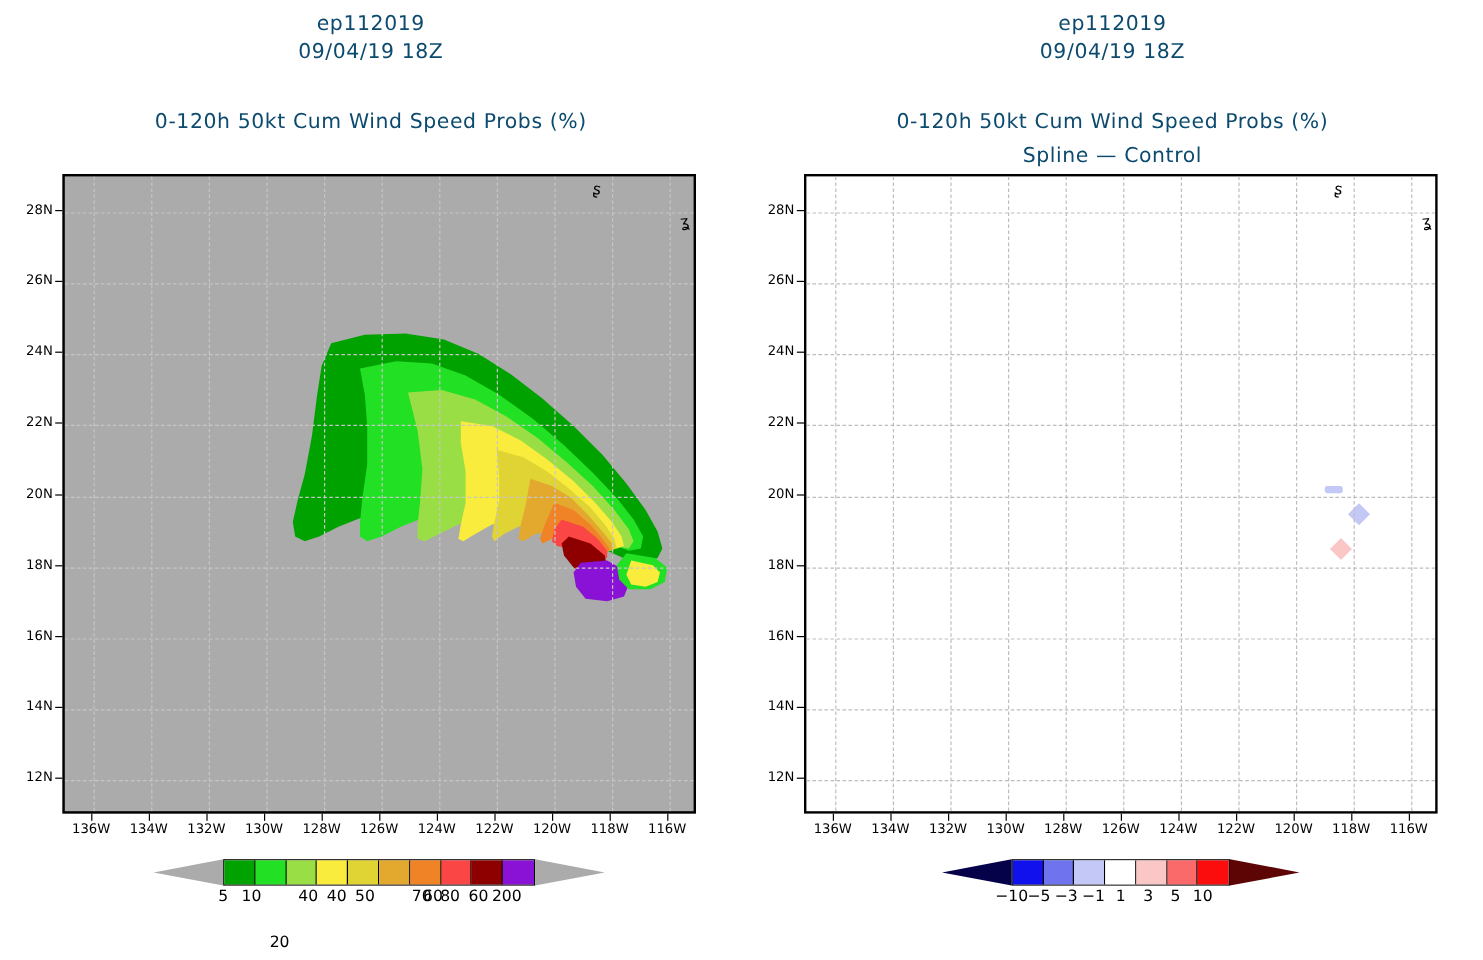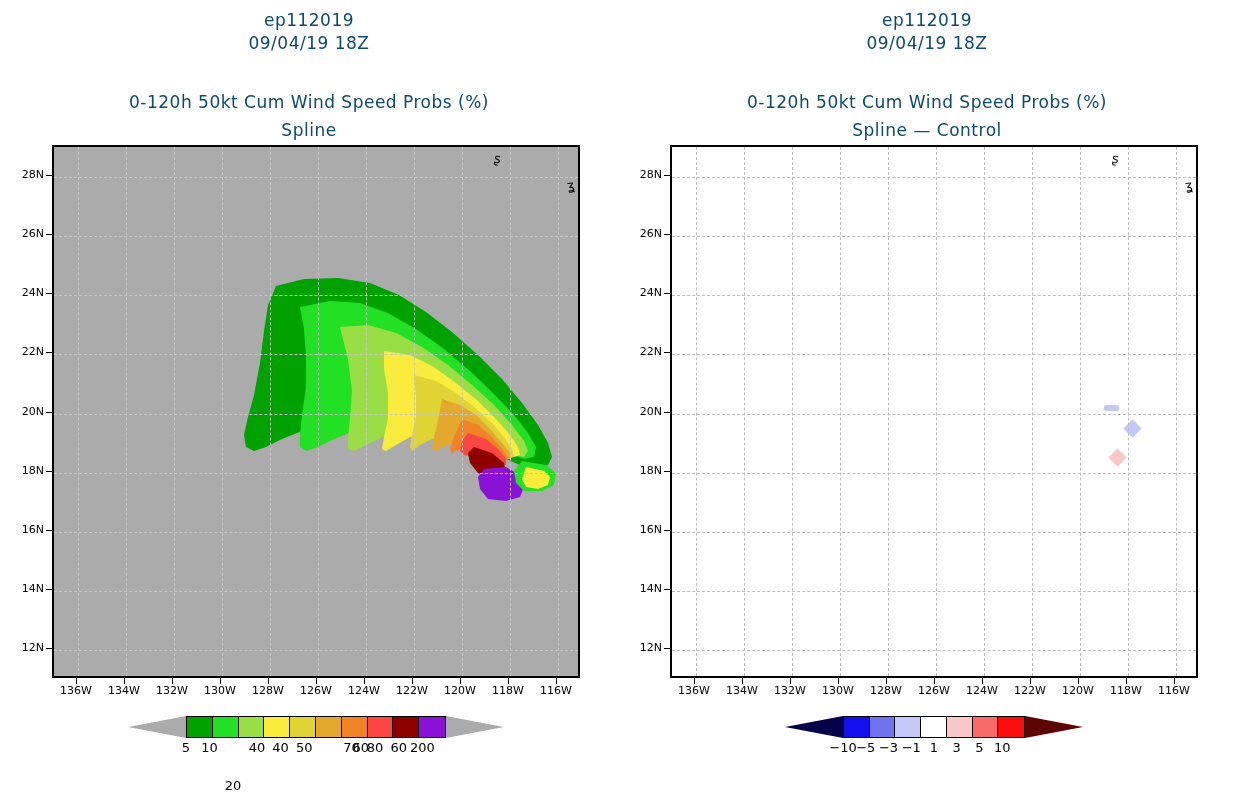--- a/index.html
+++ b/index.html
@@ -174,21 +174,20 @@
   }
 </style>
 </head>
 <body>
 
 <div class="panel" id="panel-left">
 
   <div class="title-block t-storm">ep112019</div>
   <div class="title-block t-date">09/04/19 18Z</div>
   <div class="title-block t-product">0-120h 50kt Cum Wind Speed Probs (%)</div>
-  <div class="title-block t-sub">Spline</div>
 
   <div class="map-frame map-left" id="map-left">
 
     <span class="coast" style="left:440px;top:5px;transform:rotate(8deg);">ʂ</span>
     <span class="coast" style="left:513px;top:32px;transform:rotate(-6deg);">ʓ</span>
 
     <svg class="blob-svg" width="528" height="533" viewBox="0 0 528 533">
       <g>
 
         <polygon fill="#00a200" points="

